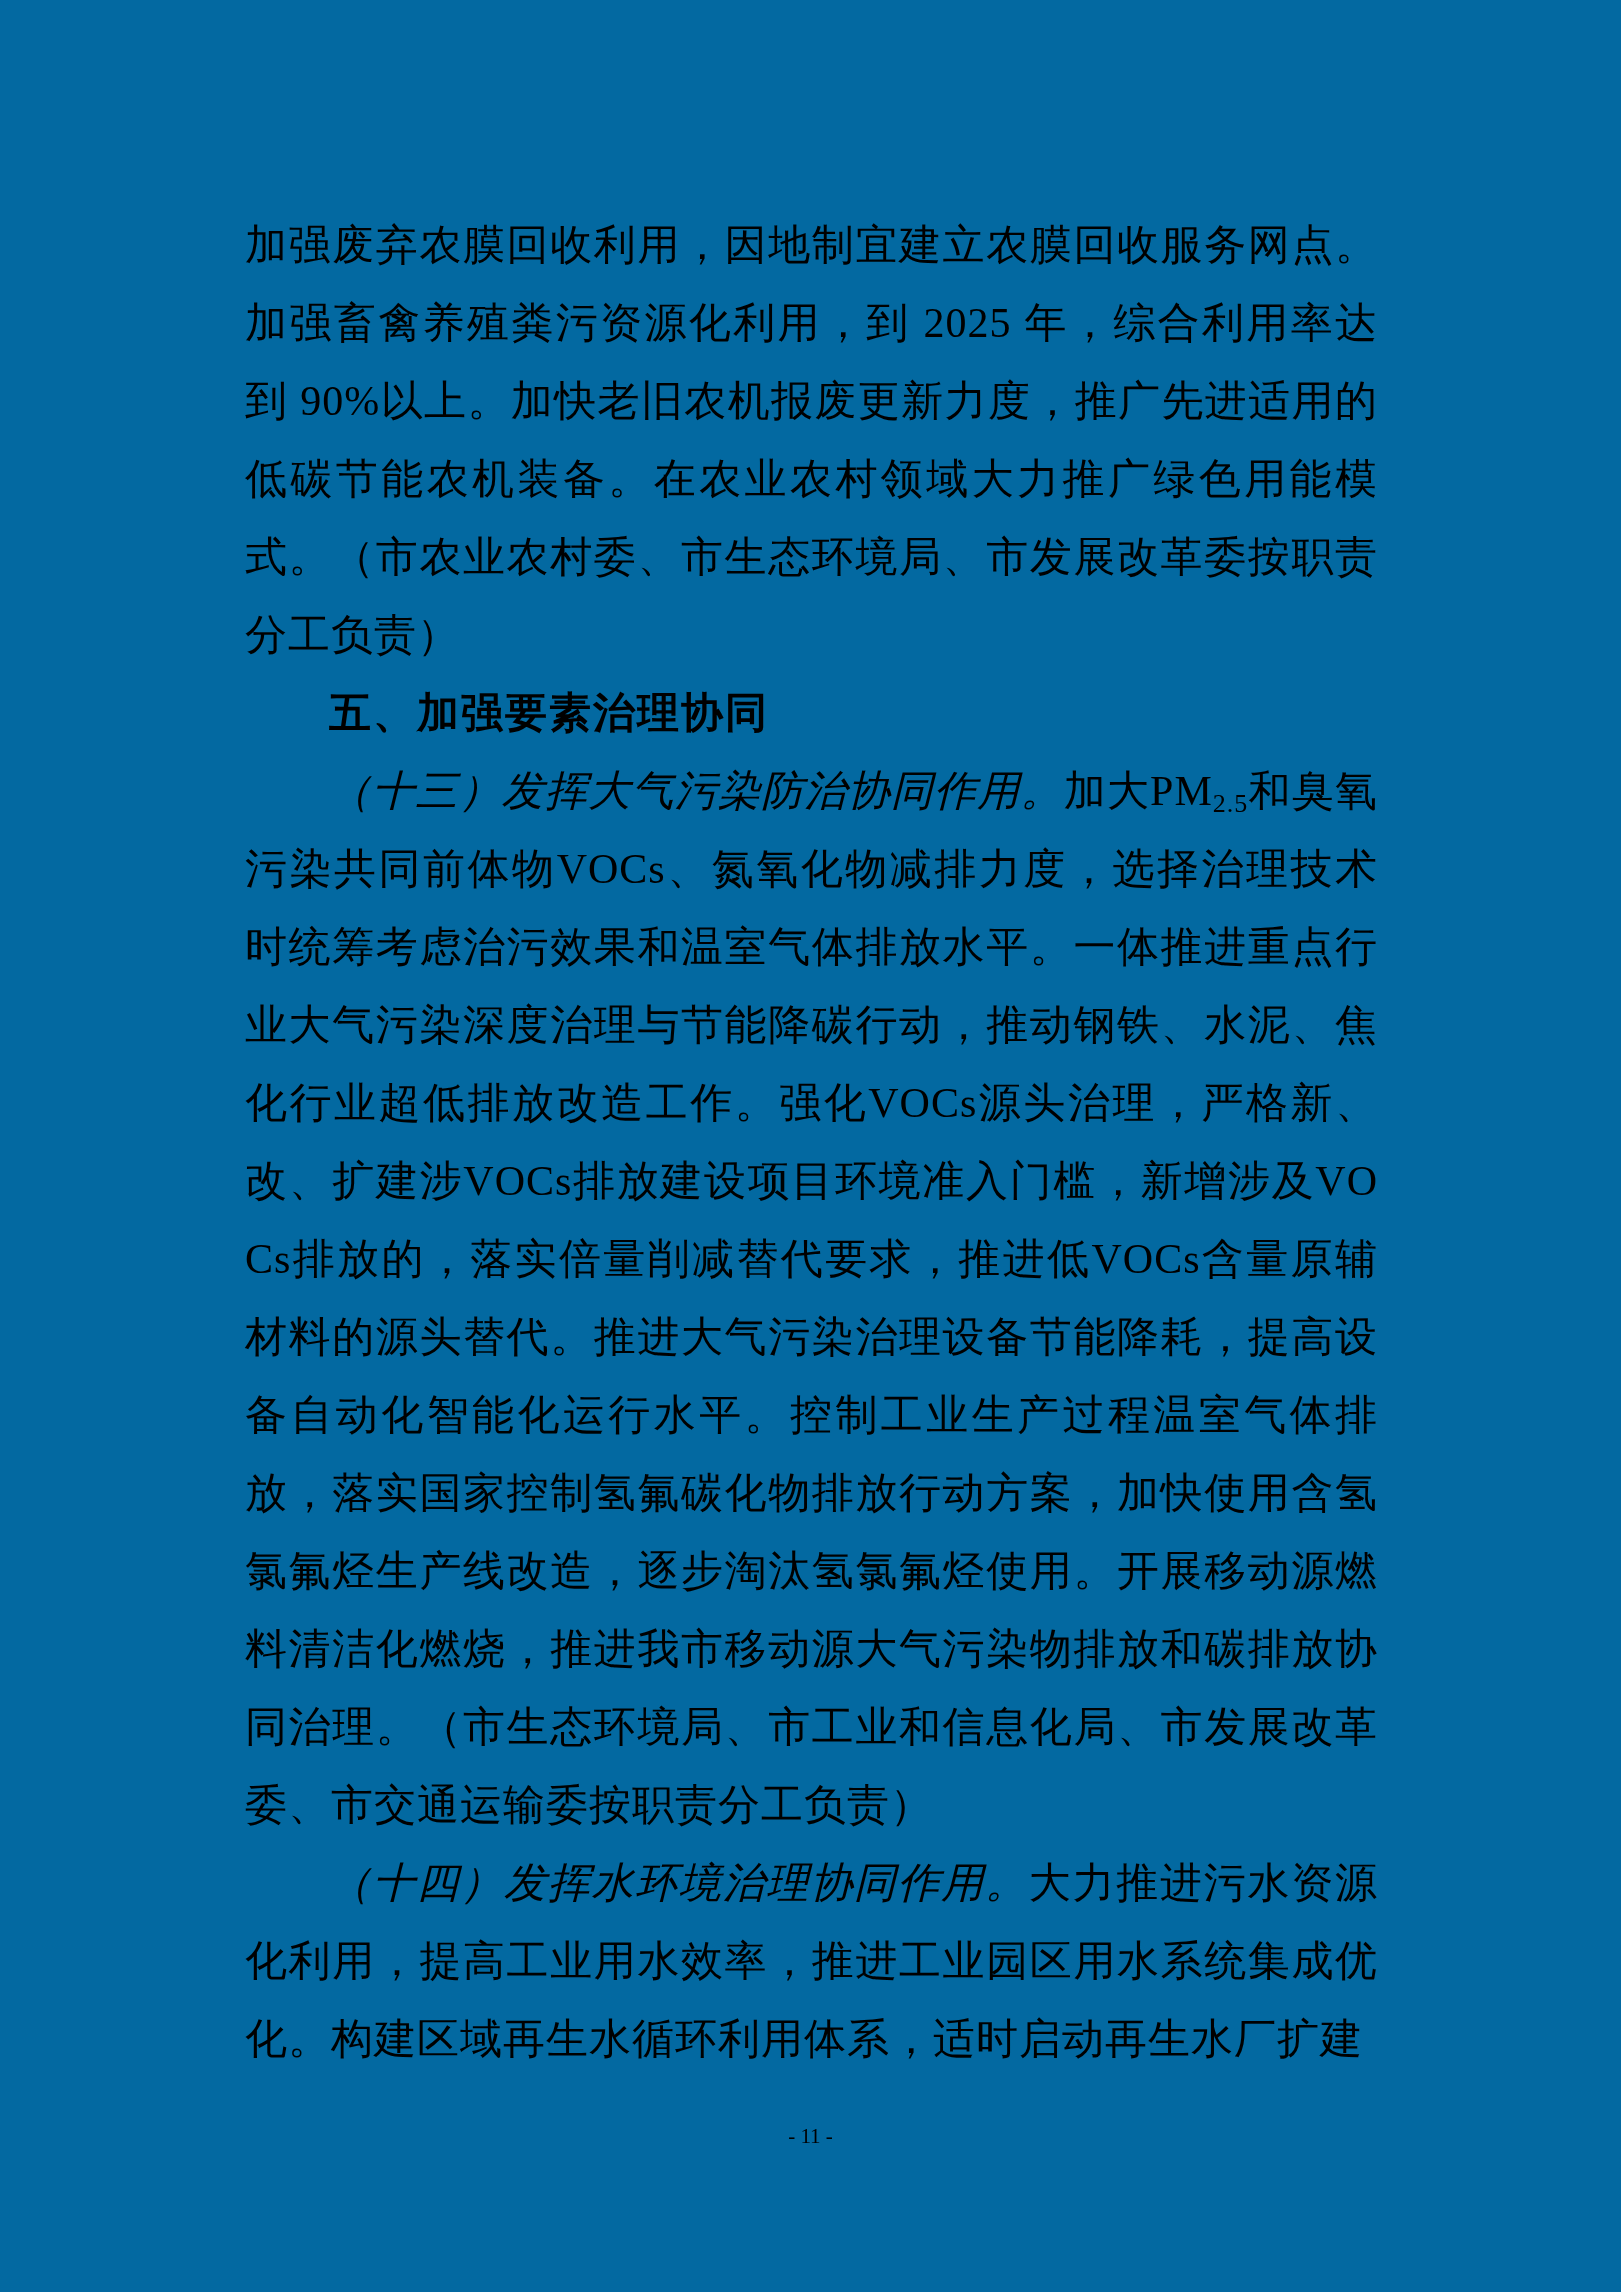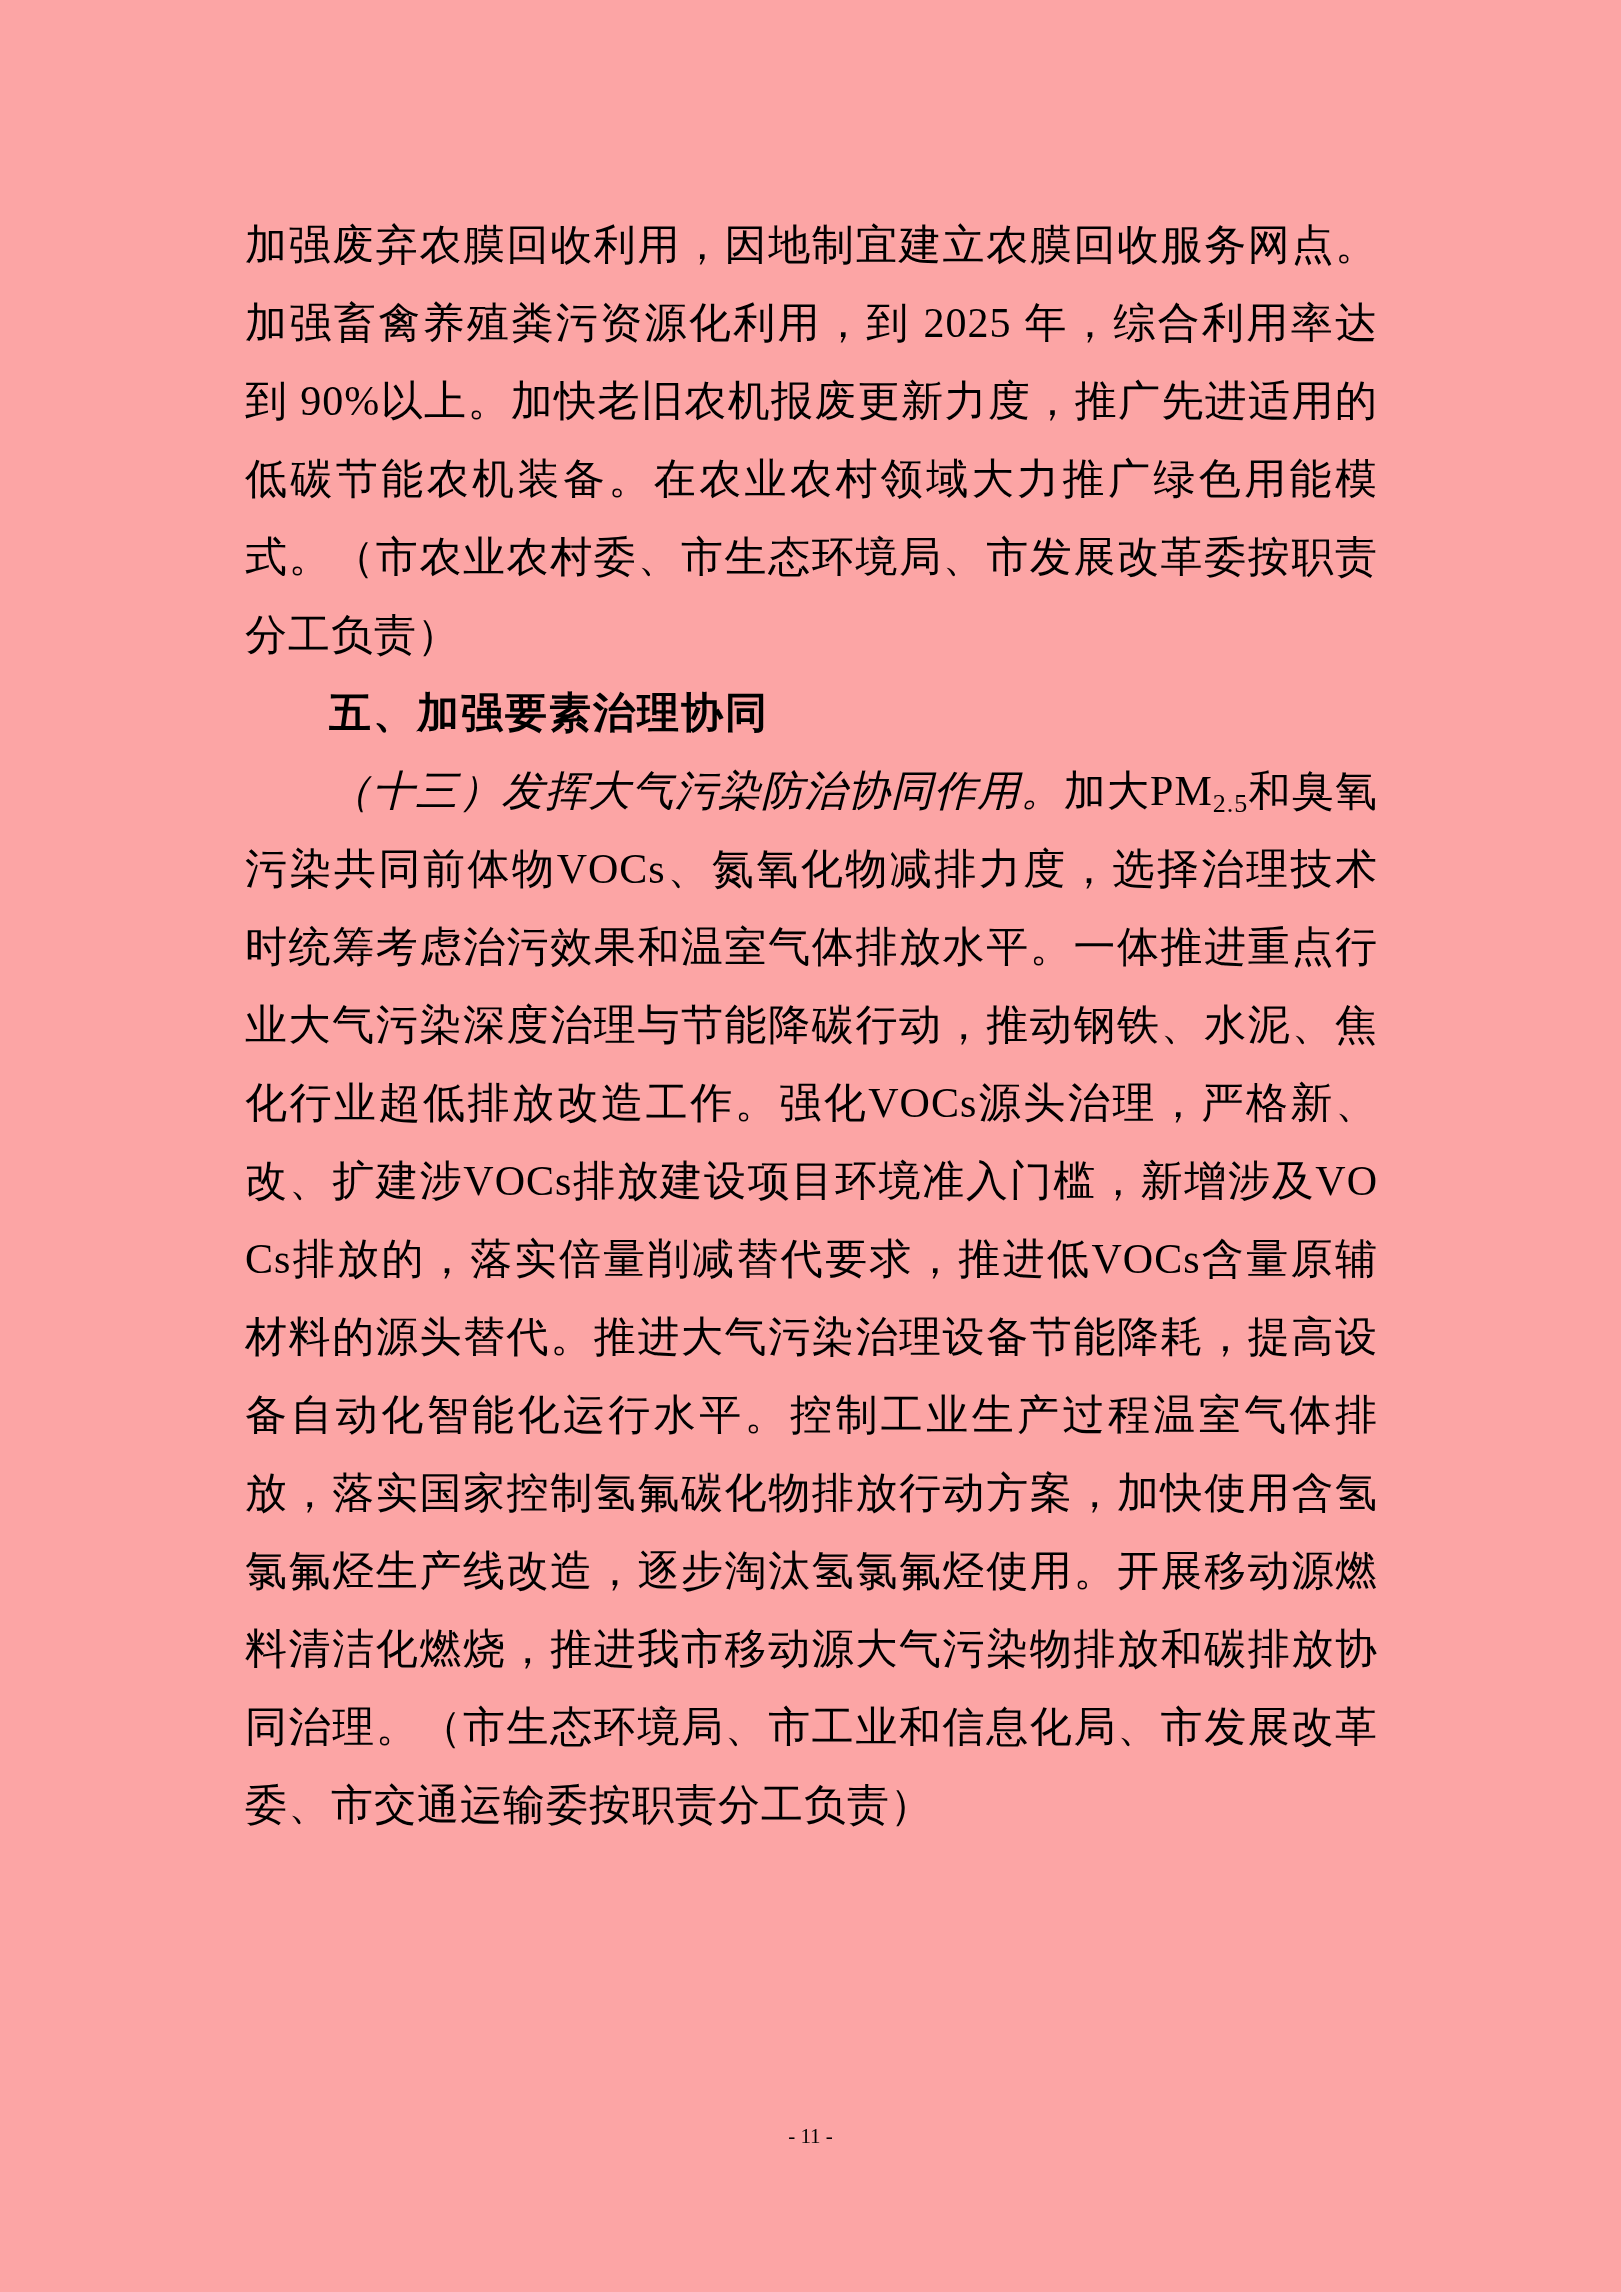--- a/index.html
+++ b/index.html
@@ -4,21 +4,21 @@
 <style>
   html, body {
     margin: 0;
     padding: 0;
     background: #ffffff;
   }
   .page {
     position: relative;
     width: 1621px;
     height: 2293px;
-    background: #fca5a5;
+    background: #0369a1;
     overflow: hidden;
     font-family: "Liberation Serif", serif;
     color: #000000;
   }
   .text-block {
     position: absolute;
     left: 245px;
     top: 206px;
     width: 1133px;
   }
@@ -70,19 +70,20 @@
 <div class="page">
 
   <div class="text-block">
 
     <p class="para">加强废弃农膜回收利用，因地制宜建立农膜回收服务网点。加强畜禽养殖粪污资源化利用，到 2025 年，综合利用率达到 90%以上。加快老旧农机报废更新力度，推广先进适用的低碳节能农机装备。在农业农村领域大力推广绿色用能模式。（市农业农村委、市生态环境局、市发展改革委按职责分工负责）</p>
 
     <p class="section-heading">五、加强要素治理协同</p>
 
     <p class="para indent"><span class="kai-lead">（十三）发挥大气污染防治协同作用。</span><span>加大PM</span><sub class="subscript">2.5</sub><span>和臭氧污染共同前体物VOCs、氮氧化物减排力度，选择治理技术时统筹考虑治污效果和温室气体排放水平。一体推进重点行业大气污染深度治理与节能降碳行动，推动钢铁、水泥、焦化行业超低排放改造工作。强化VOCs源头治理，严格新、改、扩建涉VOCs排放建设项目环境准入门槛，新增涉及VOCs排放的，落实倍量削减替代要求，推进低VOCs含量原辅材料的源头替代。推进大气污染治理设备节能降耗，提高设备自动化智能化运行水平。控制工业生产过程温室气体排放，落实国家控制氢氟碳化物排放行动方案，加快使用含氢氯氟烃生产线改造，逐步淘汰氢氯氟烃使用。开展移动源燃料清洁化燃烧，推进我市移动源大气污染物排放和碳排放协同治理。（市生态环境局、市工业和信息化局、市发展改革委、市交通运输委按职责分工负责）</span></p>
 
+    <p class="para indent"><span class="kai-lead">（十四）发挥水环境治理协同作用。</span><span>大力推进污水资源化利用，提高工业用水效率，推进工业园区用水系统集成优化。构建区域再生水循环利用体系，适时启动再生水厂扩建</span></p>
 
   </div>
 
   <div class="page-footer">- 11 -</div>
 
 </div>
 
 
 </body></html>

